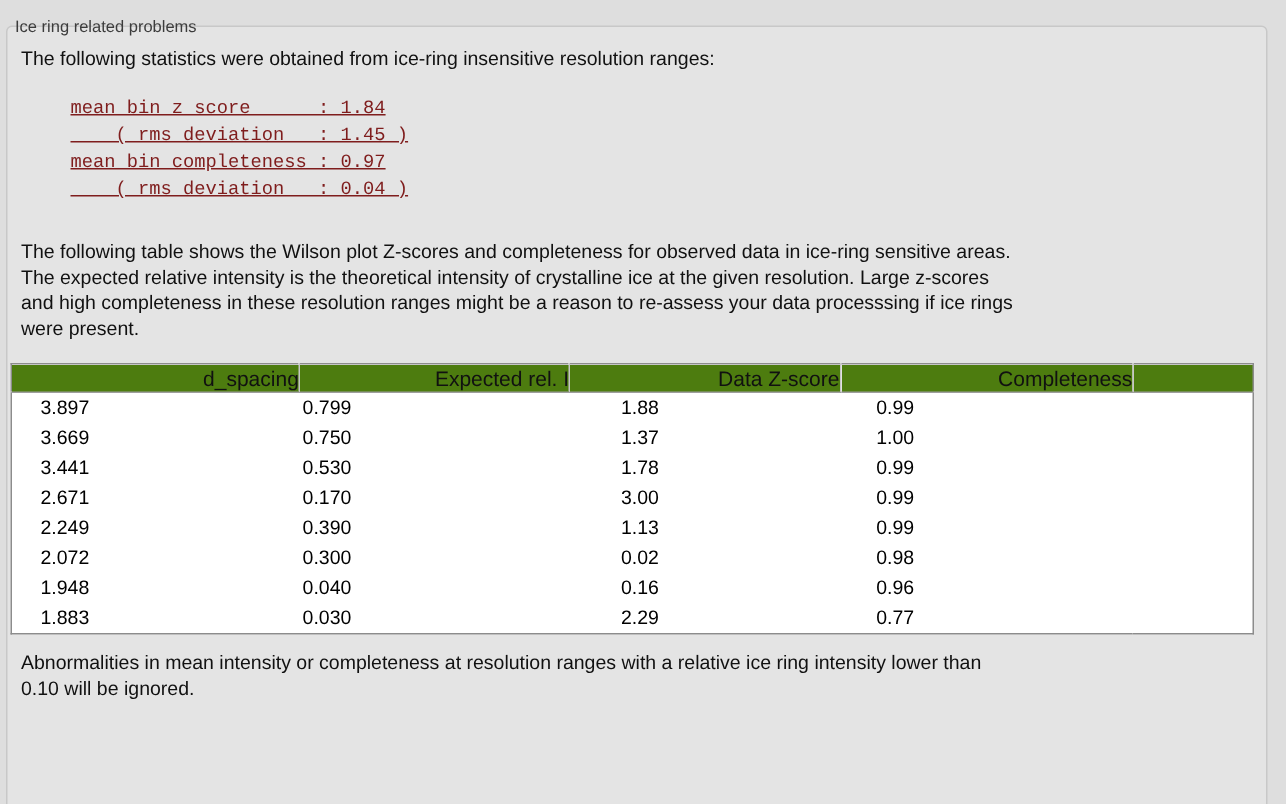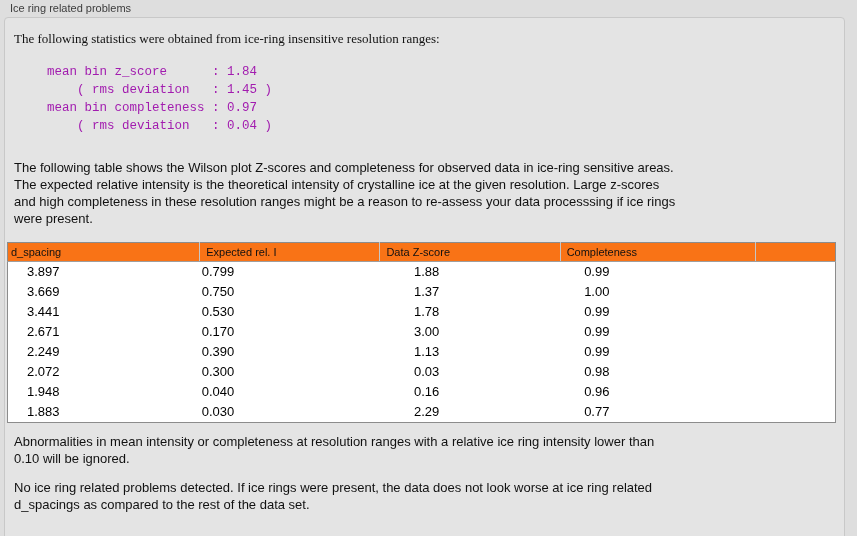--- a/index.html
+++ b/index.html
@@ -9,21 +9,21 @@
     position: relative;
     width: 857px;
     height: 536px;
     background: #dedede;
     overflow: hidden;
   }
 
   .groupbox-label {
     position: absolute;
     left: 10px;
-    top: 2px;
+    top: 12px;
     font-size: 11px;
     color: #3c3c3c;
     z-index: 2;
   }
 
   .groupbox {
     position: absolute;
     left: 4px;
     top: 17px;
     width: 841px;
@@ -37,55 +37,56 @@
 
   .para {
     margin: 0;
     padding: 0;
     font-size: 13px;
     line-height: 17px;
     color: #111;
     white-space: pre-line;
   }
 
-  .intro { margin: 12px 0 16px 9px; font-family: Liberation Serif, serif; }
+  .intro { margin: 12px 0 16px 9px; }
 
   .stats {
     margin: 12px 0 0 42px;
     font-family: "Liberation Mono", "DejaVu Sans Mono", monospace;
     font-size: 12.5px;
     line-height: 18px;
-    color: #a21caf;
+    color: #7f1d1d;
     white-space: pre;
+    text-decoration: underline;
   }
 
   .desc { margin: 24px 0 0 9px; }
 
   table.ice-table {
     margin: 15px 0 0 2px;
     width: 829px;
     border-collapse: collapse;
     table-layout: fixed;
     background: #ffffff;
     border: 1px solid #8c8c8c;
   }
   col.c1 { width: 192px; }
   col.c2 { width: 180px; }
   col.c3 { width: 180px; }
   col.c4 { width: 195px; }
   col.c5 { width: 80px; }
 
   table.ice-table th {
     height: 18px;
-    background: #f97316;
+    background: #4d7c0f;
     border-bottom: 1px solid #9e9e9e;
-    font-size: 11px;
+    font-size: 14px;
     font-weight: normal;
     color: #111;
-    text-align: left;
+    text-align: right;
     padding: 0 0 0 6px;
     overflow: hidden;
     white-space: nowrap;
   }
   table.ice-table th:first-child { padding-left: 3px; }
   table.ice-table th + th { border-left: 1px solid #c6c6c6; }
 
   table.ice-table td {
     height: 20px;
     line-height: 20px;
@@ -174,21 +175,21 @@
           <tr>
             <td>2.249</td>
             <td>0.390</td>
             <td>1.13</td>
             <td>0.99</td>
             <td></td>
           </tr>
           <tr>
             <td>2.072</td>
             <td>0.300</td>
-            <td>0.03</td>
+            <td>0.02</td>
             <td>0.98</td>
             <td></td>
           </tr>
           <tr>
             <td>1.948</td>
             <td>0.040</td>
             <td>0.16</td>
             <td>0.96</td>
             <td></td>
           </tr>
@@ -198,17 +199,15 @@
             <td>2.29</td>
             <td>0.77</td>
             <td></td>
           </tr>
         </tbody>
     </table>
 
     <p class="para note1">Abnormalities in mean intensity or completeness at resolution ranges with a relative ice ring intensity lower than
 0.10 will be ignored.</p>
 
-    <p class="para note2">No ice ring related problems detected. If ice rings were present, the data does not look worse at ice ring related
-d_spacings as compared to the rest of the data set.</p>
 
   </div>
 </div>
 
 </body></html>

